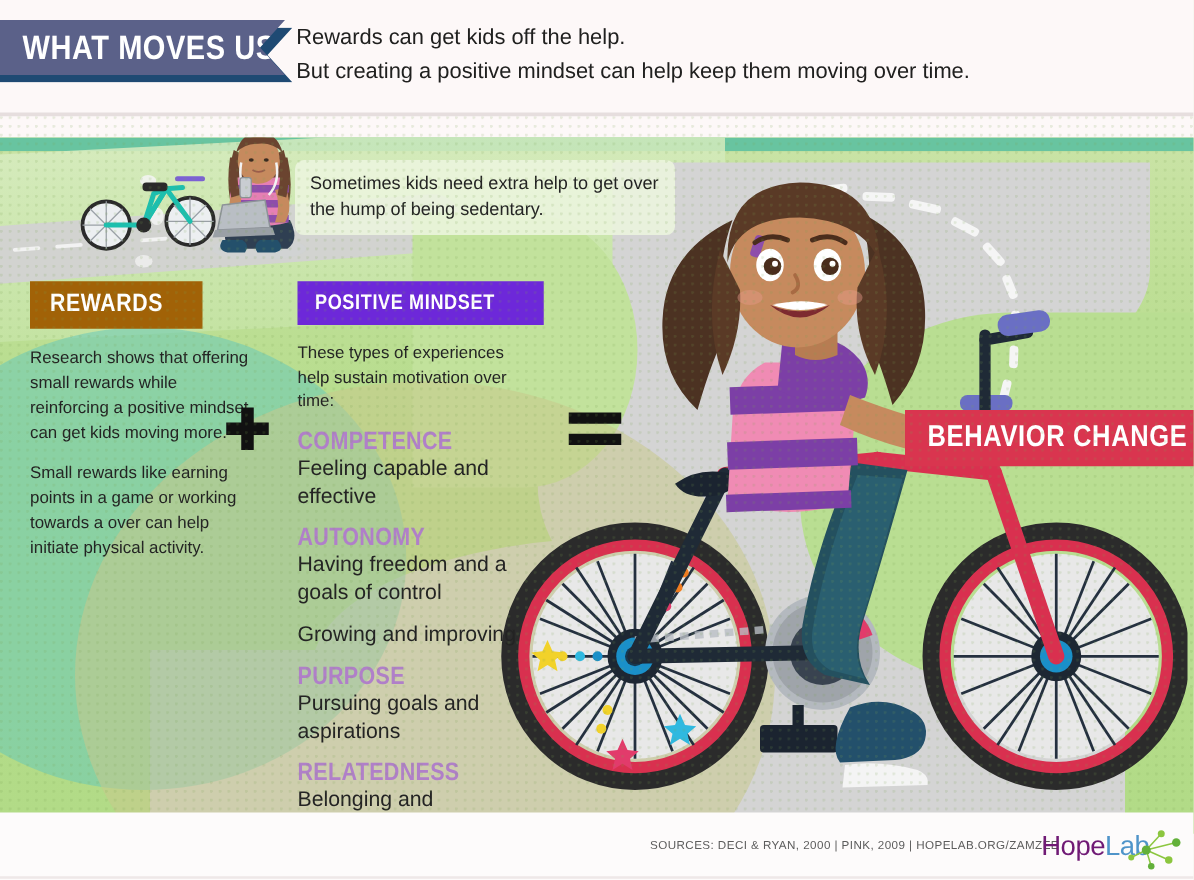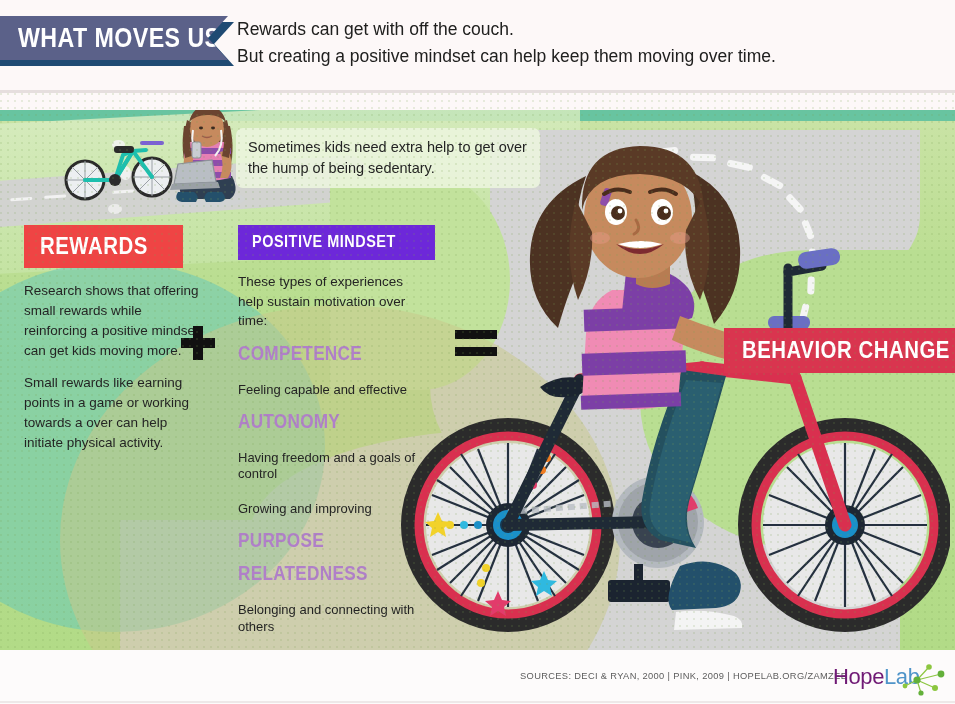--- a/index.html
+++ b/index.html
@@ -95,21 +95,21 @@
 
   
   .col-rewards{position:absolute;left:24px;top:115px;width:180px;}
   .tag{
     position:relative;display:inline-block;color:#fff;
     font-weight:bold;font-stretch:condensed;
     font-family:"Liberation Sans Narrow","Liberation Sans",sans-serif;
     letter-spacing:.6px;white-space:nowrap;
   }
   .tag-rewards{
-    background:#ef4444;padding:7px 16px 8px 16px;font-size:24px;
+    background:#a16207;padding:7px 16px 8px 16px;font-size:20px;
   }
   .tag-rewards::after{
     content:"";position:absolute;left:6px;top:6px;right:-7px;bottom:-7px;
     background:#1684b4;z-index:-1;
   }
   .tag-mindset{
     background:#6d28d9;padding:7px 14px 8px 14px;font-size:17px;
   }
   .tag-mindset::after{
     content:"";position:absolute;left:6px;top:6px;right:-7px;bottom:-7px;
@@ -139,21 +139,21 @@
   .col-mindset{position:absolute;left:238px;top:115px;width:185px;}
   .pm-intro{font-size:13.5px;color:#232323;line-height:1.45;margin-top:12px;}
   .pm-item{margin-top:12px;}
   .pm-item:first-of-type{margin-top:9px;}
   .pm-term{
     color:#b07fc9;font-size:20px;font-weight:bold;letter-spacing:.3px;
     font-family:"Liberation Sans Narrow","Liberation Sans",sans-serif;
     display:block;line-height:1.05;
   }
   .pm-term span{display:inline-block;transform:scaleX(.86);transform-origin:left center;}
-  .pm-desc{font-size:13px;color:#232323;line-height:1.3;margin-top:18px;}
+  .pm-desc{font-size:17px;color:#232323;line-height:1.3;margin-top:0;}
 
   
   .col-behavior{position:absolute;left:724px;top:218px;}
 
   
   .bubble{
     position:absolute;left:236px;top:18px;width:280px;
     background:rgba(236,245,222,.88);border-radius:7px;padding:9px 12px 10px 12px;
     font-size:14.5px;color:#232323;line-height:1.42;
   }
@@ -181,21 +181,21 @@
 <body>
 
 <div id="stage">
 
   <div class="header">
     <div class="hdr-banner-shadow"></div>
     <div class="hdr-banner">
       <div class="hdr-title">WHAT MOVES US?</div>
     </div>
     <div class="hdr-sub">
-      <div>Rewards can get with off the couch.</div>
+      <div>Rewards can get kids off the help.</div>
       <div>But creating a positive mindset can help keep them moving over time.</div>
     </div>
     <div class="hdr-rule"></div>
   </div>
 
   <div class="panel">
 
     <div class="teal-band"></div>
     <div class="grass-top"></div>
     <div class="wash-a"></div>
@@ -466,20 +466,21 @@
       </div>
       <div class="pm-item">
         <span class="pm-term"><span>AUTONOMY</span></span>
         <div class="pm-desc">Having freedom and a goals of control</div>
       </div>
       <div class="pm-item">
         <div class="pm-desc">Growing and improving</div>
       </div>
       <div class="pm-item">
         <span class="pm-term"><span>PURPOSE</span></span>
+        <div class="pm-desc">Pursuing goals and aspirations</div>
       </div>
       <div class="pm-item">
         <span class="pm-term"><span>RELATEDNESS</span></span>
         <div class="pm-desc">Belonging and connecting with others</div>
       </div>
     </div>
 
     <div class="col-behavior">
       <div class="tag tag-behavior">
         <span>BEHAVIOR CHANGE</span>

